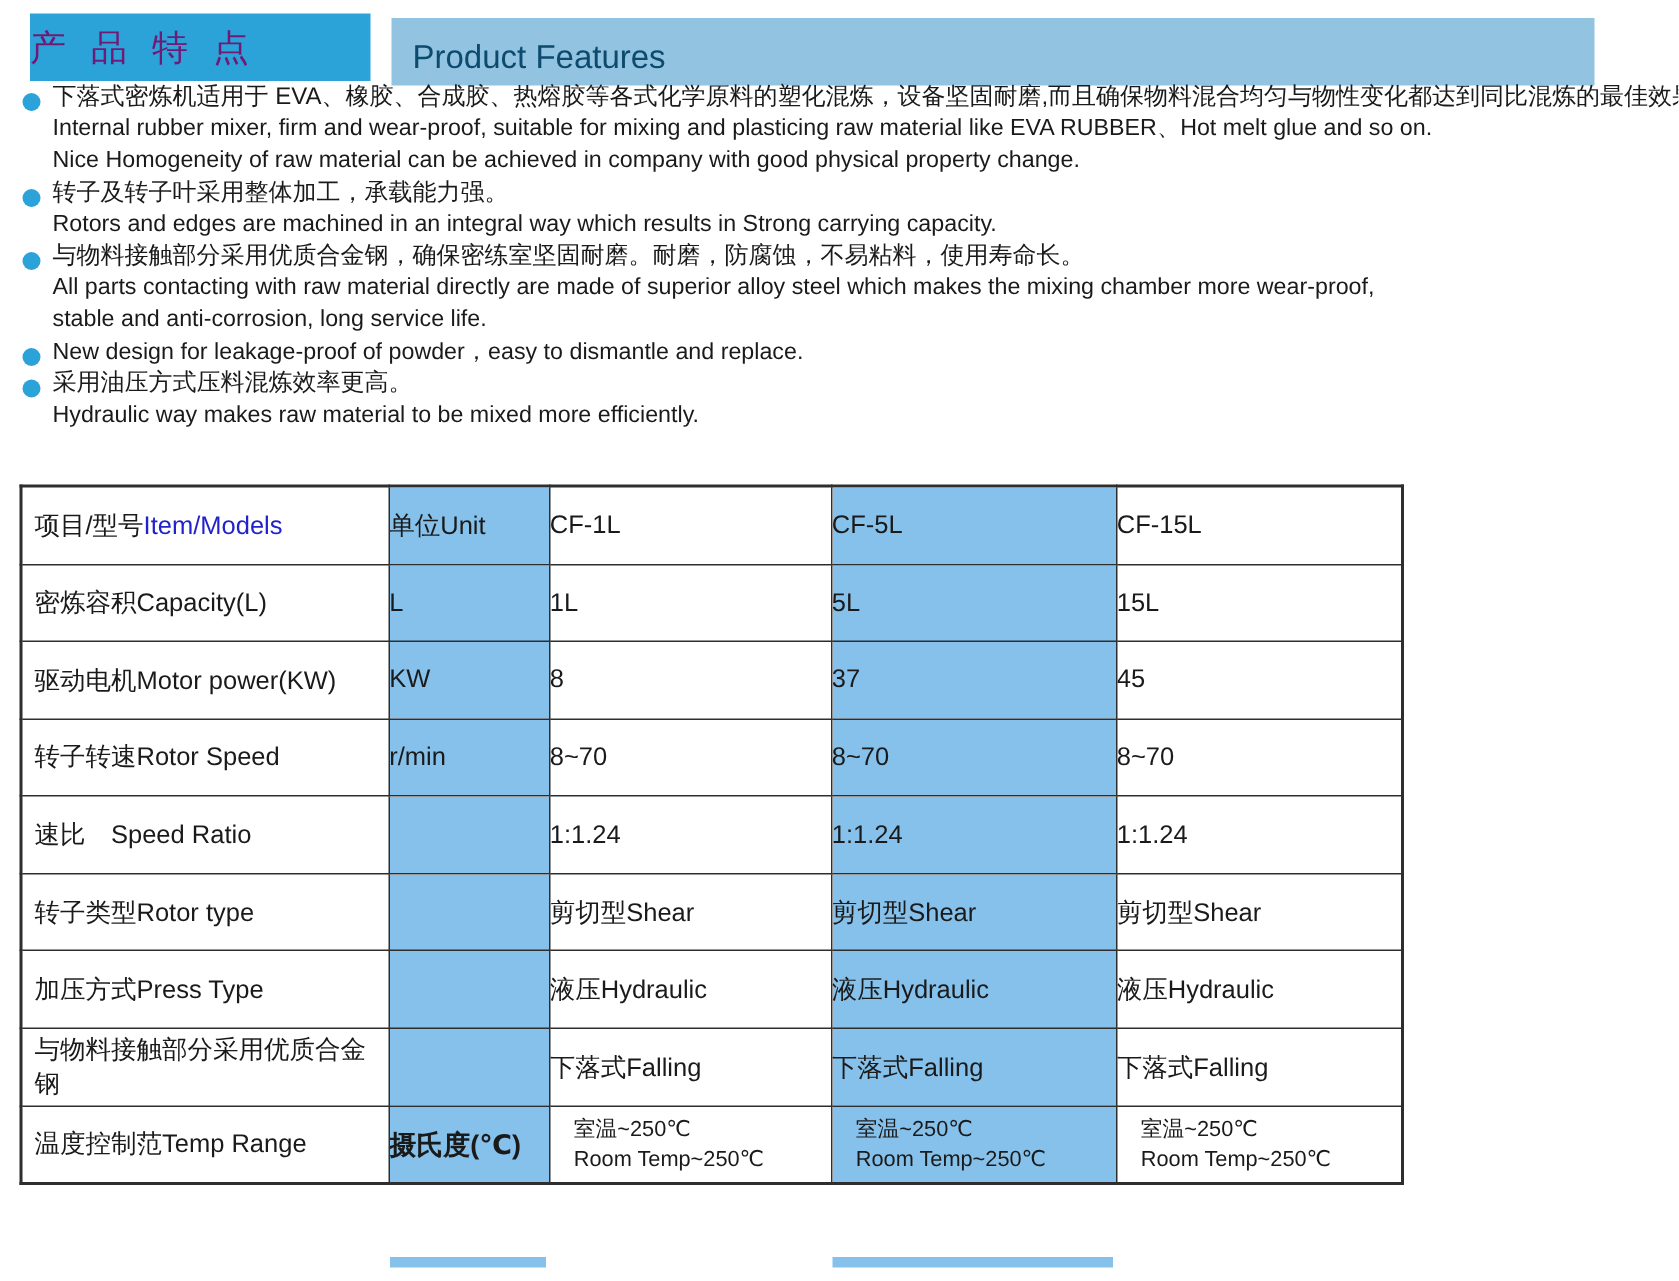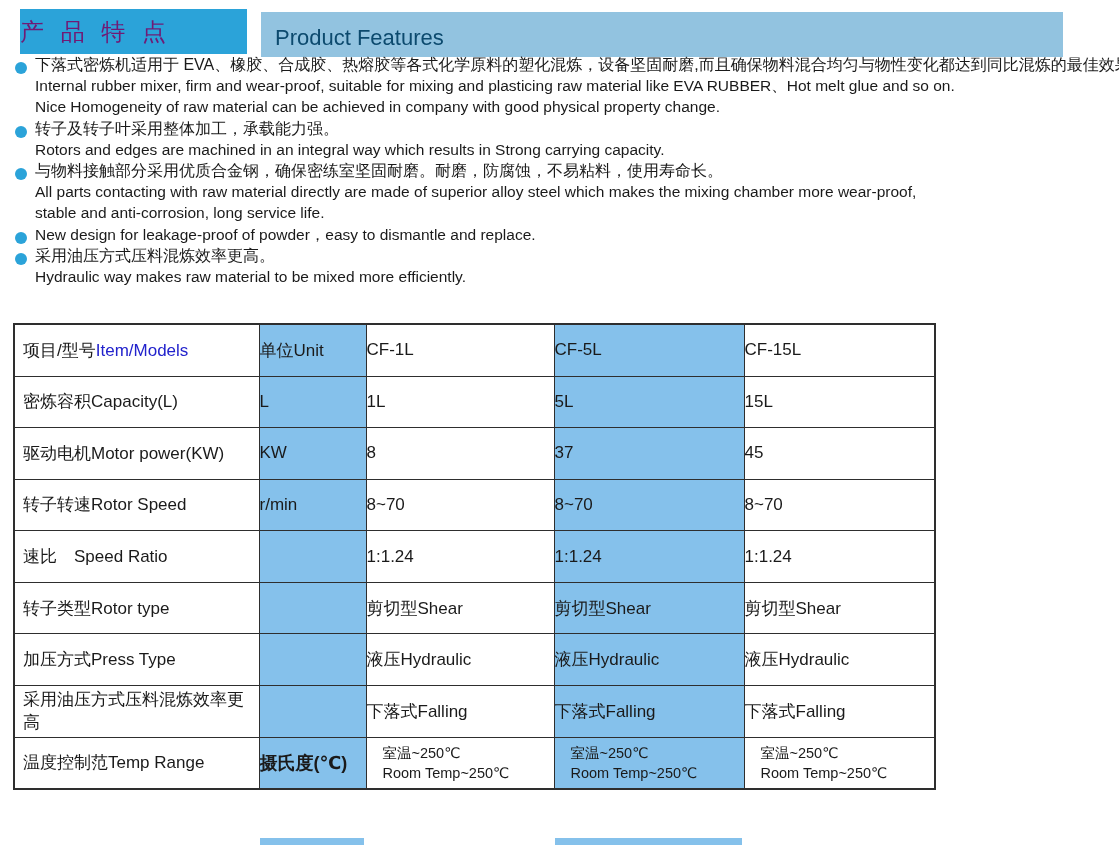--- a/index.html
+++ b/index.html
@@ -154,21 +154,21 @@
 
       <tr>
         <td class="label">加压方式Press Type</td>
         <td class="blue"></td>
         <td>液压Hydraulic</td>
         <td class="blue">液压Hydraulic</td>
         <td>液压Hydraulic</td>
       </tr>
 
       <tr>
-        <td class="label">采用油压方式压料混炼效率更高</td>
+        <td class="label">与物料接触部分采用优质合金钢</td>
         <td class="blue"></td>
         <td>下落式Falling</td>
         <td class="blue">下落式Falling</td>
         <td>下落式Falling</td>
       </tr>
 
       <tr class="temp">
         <td class="label">温度控制范Temp Range</td>
         <td class="blue unit-cell">摄氏度(℃)</td>
         <td class="val">

